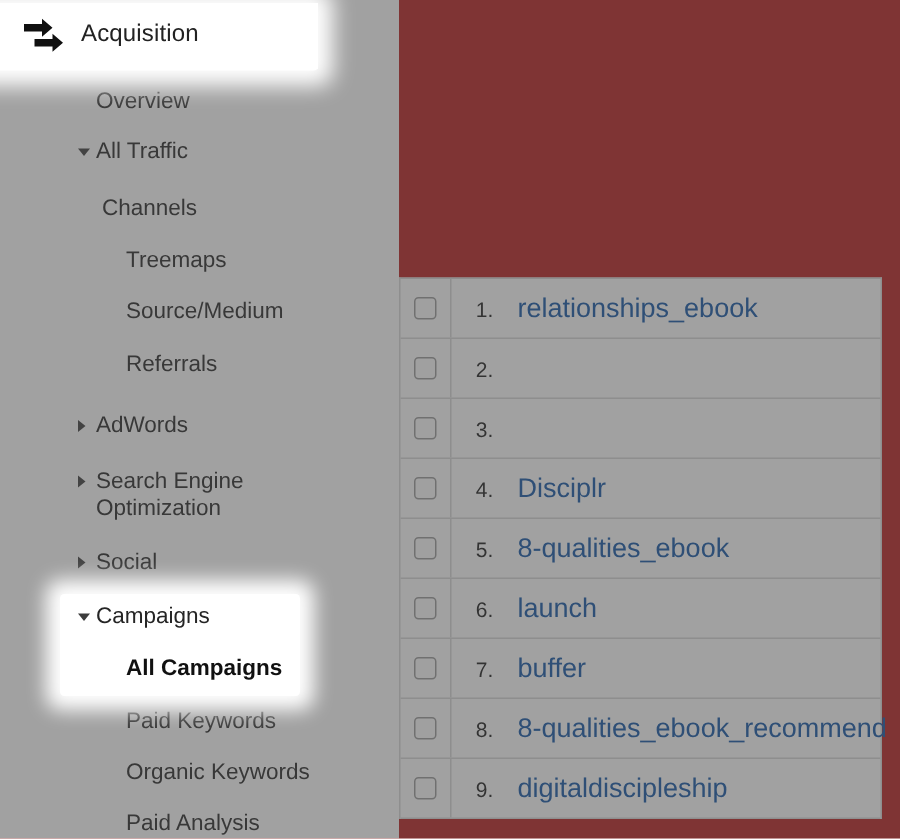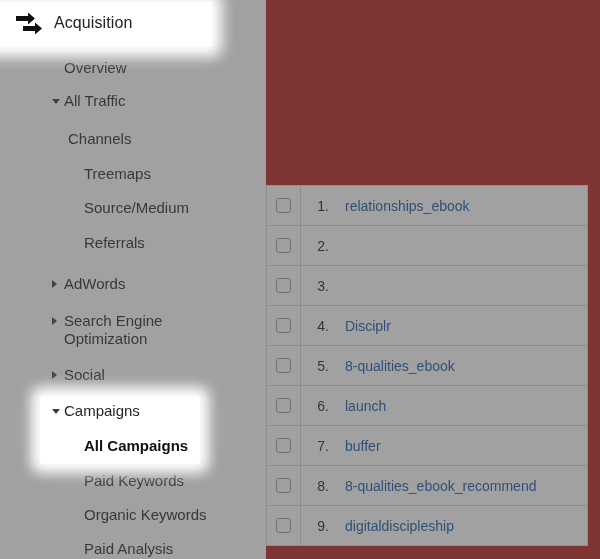--- a/index.html
+++ b/index.html
@@ -127,21 +127,21 @@
     box-sizing: border-box;
   }
   .idx {
     width: 44px;
     flex: 0 0 44px;
     text-align: center;
     font-size: 14px;
     color: #1a1a1a;
   }
   .camp-link {
-    font-size: 14px;
+    font-size: 18px;
     color: #1155a6;
     text-decoration: none;
     white-space: nowrap;
   }
 
   
   #dim {
     position: absolute;
     inset: 0;
     background: rgba(74, 74, 74, 0.52);

